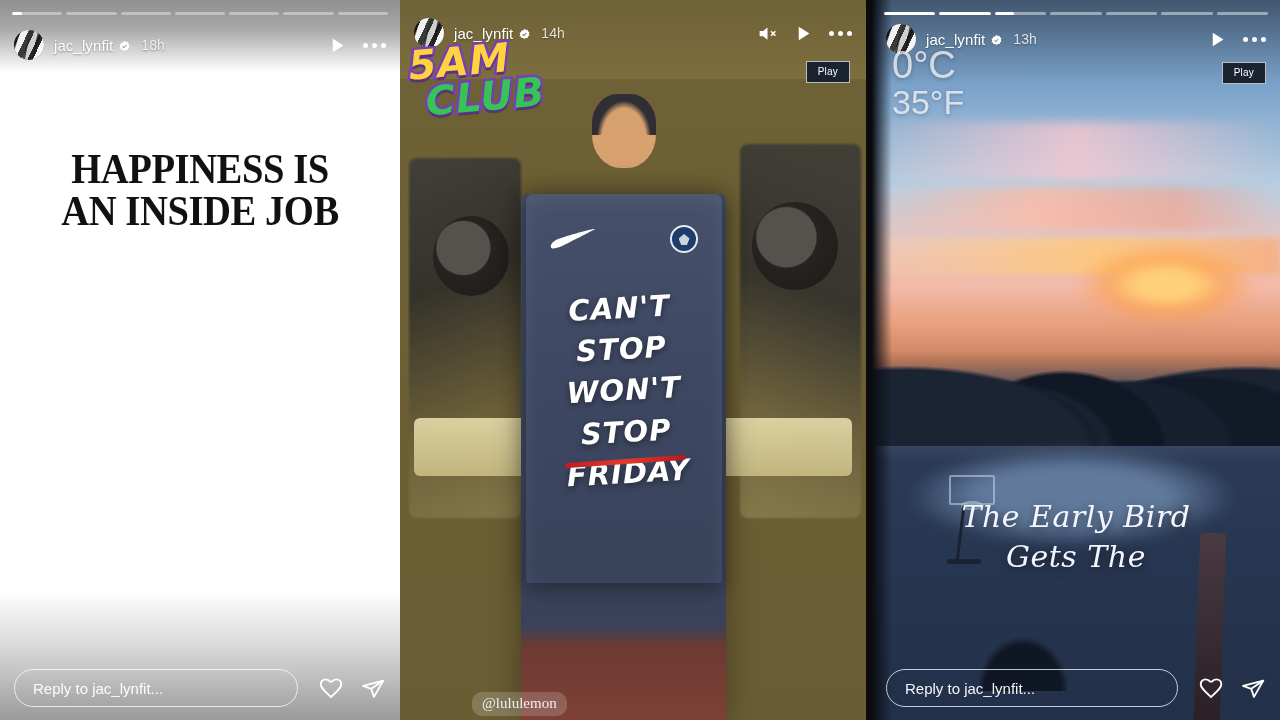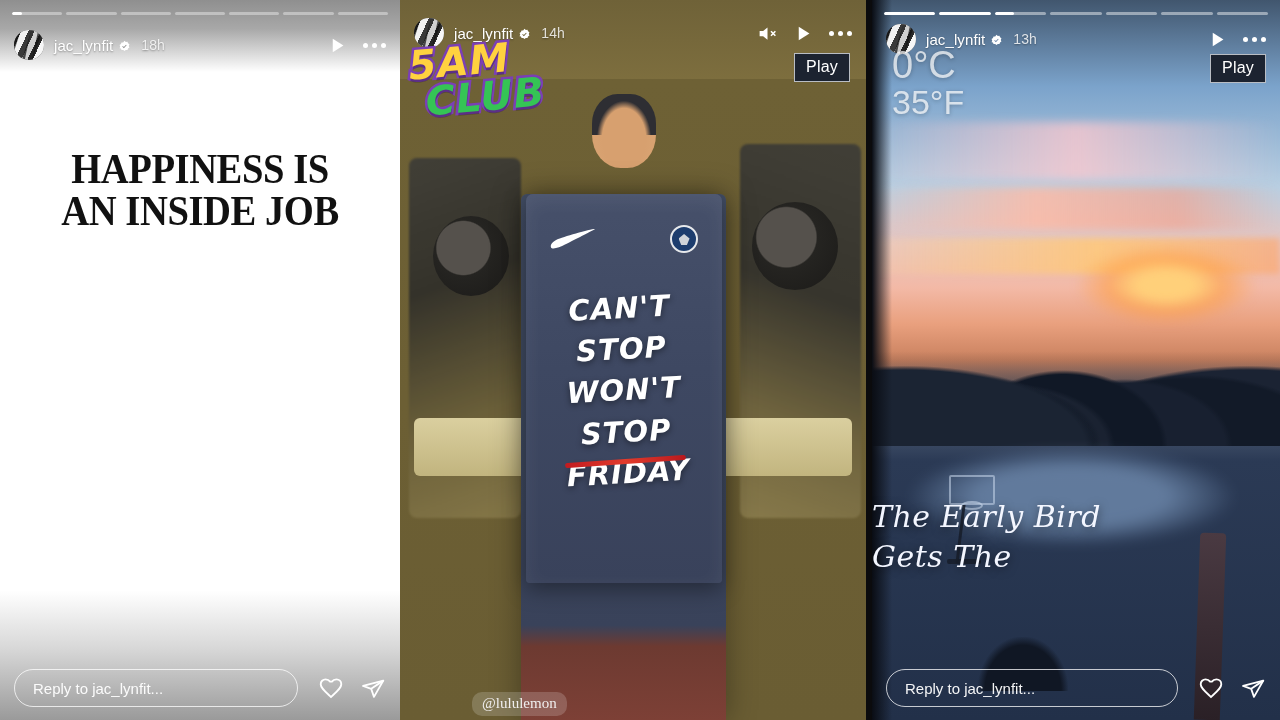--- a/index.html
+++ b/index.html
@@ -45,22 +45,22 @@
               vertical-align:-1px; }
   .tstamp { margin-left:10px; font-size:14px; color:rgba(255,255,255,.82);
             text-shadow:0 1px 2px rgba(0,0,0,.35); }
   .hdr-actions { margin-left:auto; display:flex; align-items:center; gap:16px; }
   .icn { color:#fff; display:flex; align-items:center; }
   .dots { display:flex; gap:4px; }
   .dots i { width:5px; height:5px; border-radius:50%; background:#fff; display:block; }
 
   
   .tooltip { position:absolute; z-index:30; background:#1c2330; color:#fff;
-             border:1px solid #b9bdc4; font-size:16px; padding:4px 11px 5px;
-             letter-spacing:.2px; }
+             border:1px solid #b9bdc4; font-size:10px; padding:4px 11px 5px;
+             letter-spacing:.2px;margin-top:8px; }
 
   
   .replybar { position:absolute; left:0; right:0; bottom:0; height:64px;
               display:flex; align-items:center; padding:0 14px; gap:20px; z-index:12; }
   .reply-input { flex:1; height:38px; border:1px solid rgba(255,255,255,.75);
                  border-radius:20px; display:flex; align-items:center;
                  padding:0 18px; font-size:15px; color:rgba(255,255,255,.95);
                  background:transparent; }
   .reply-actions { display:flex; align-items:center; gap:16px; }
 
@@ -185,21 +185,21 @@
   .darkedge-l { position:absolute; left:0; top:0; bottom:0; width:20px;
       background:linear-gradient(90deg,#0a0d14,rgba(10,13,20,0)); }
   .bush { position:absolute; left:26%; bottom:4%; width:90px; height:54px;
       background:radial-gradient(ellipse at 50% 100%, #101724 0 60%, rgba(0,0,0,0) 72%); }
 
   .temp { position:absolute; left:20px; top:46px; z-index:11;
       color:rgba(255,255,255,.72); font-family:"Liberation Sans", sans-serif;
       font-weight:300; line-height:1.02; text-shadow:0 1px 4px rgba(0,0,0,.25); }
   .temp .t1 { font-size:38px; }
   .temp .t2 { font-size:34px; }
-  .quote-right { position:absolute; left:0; right:0; top:69%; text-align:left;
+  .quote-right { position:absolute; left:0; right:0; top:69%; text-align:center;
       z-index:11; color:#f3f6ff; font-family:"DejaVu Serif", serif; font-style:italic;
       font-size:30px; line-height:1.34; letter-spacing:.5px;
       text-shadow:0 2px 10px rgba(0,0,0,.55); }
   .quote-right span { display:block; }
 </style>
 </head>
 <body>
 
 <div class="stage">
 

